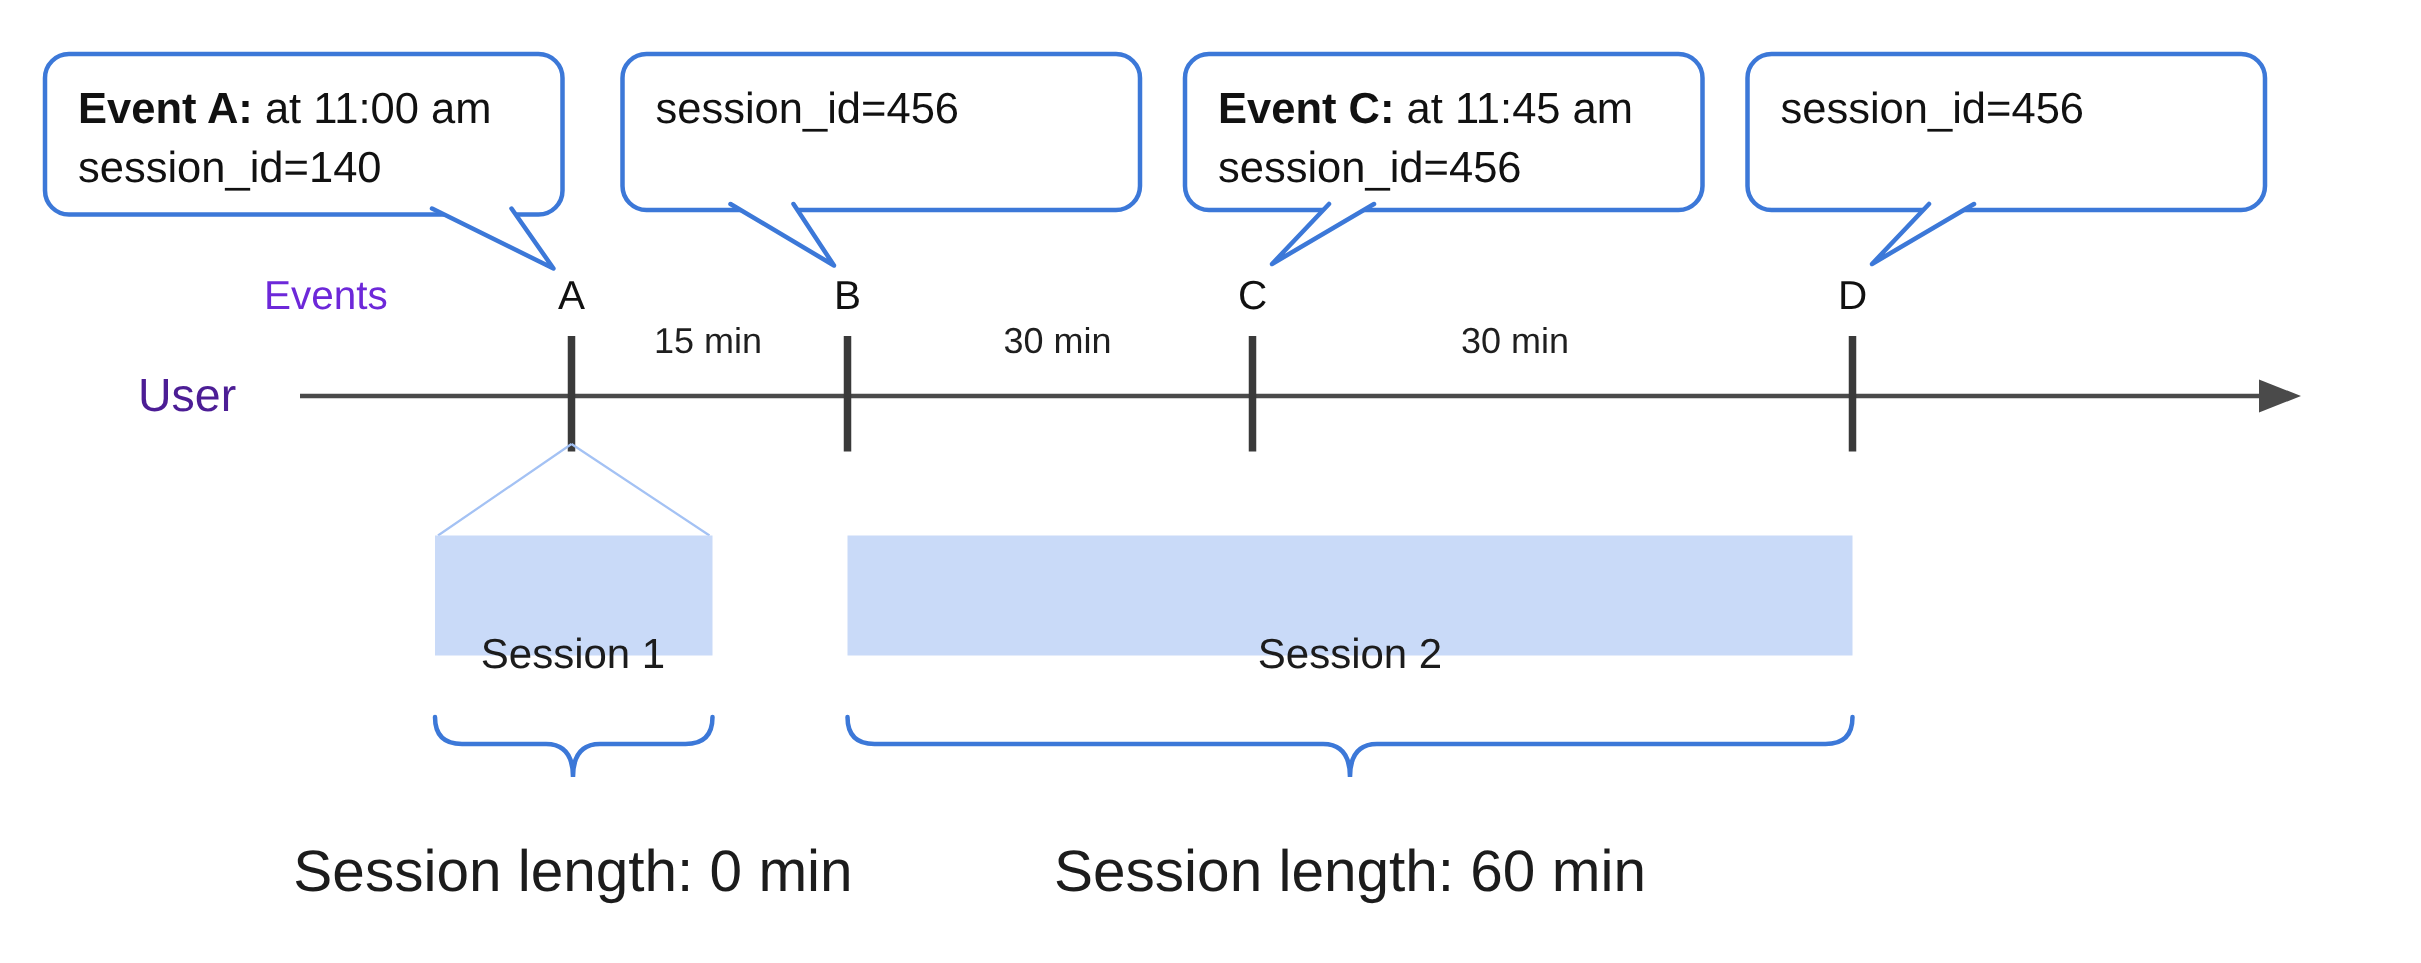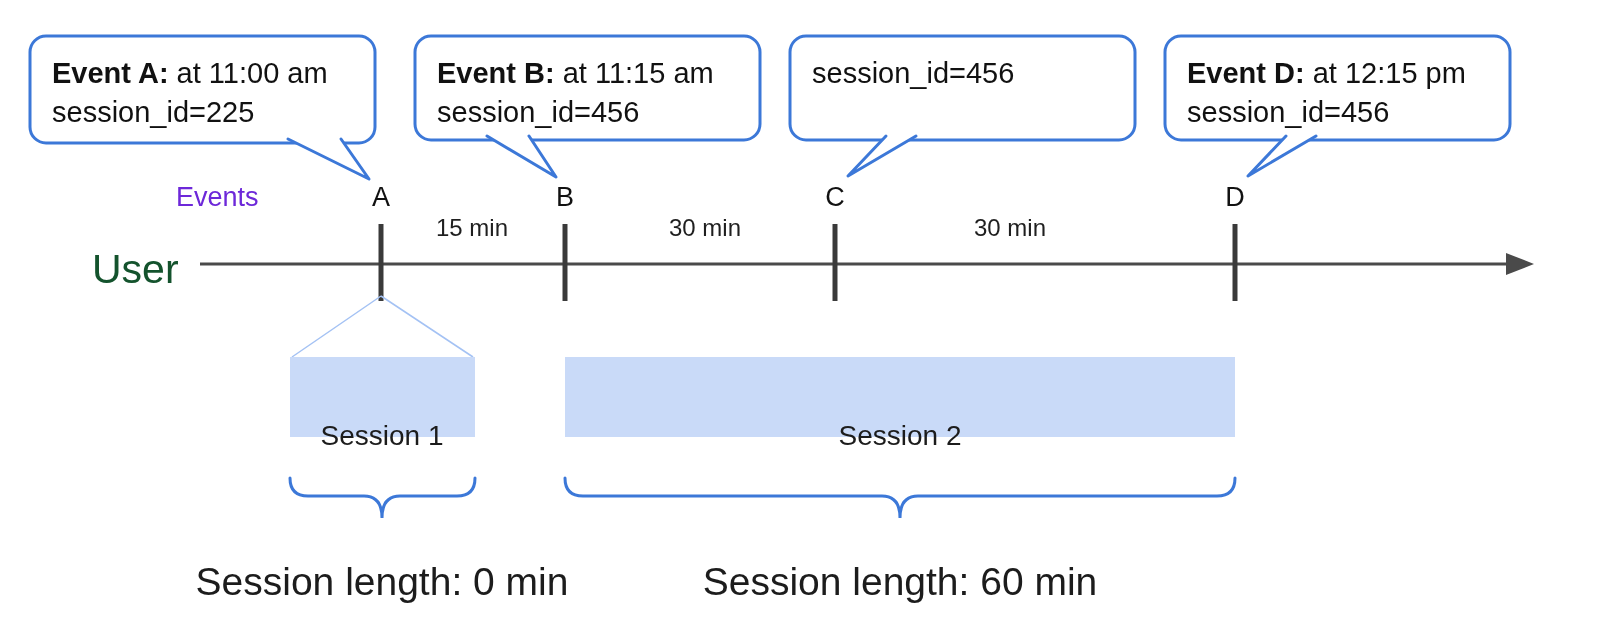--- a/index.html
+++ b/index.html
@@ -9,21 +9,21 @@
     background:#ffffff;
     font-family:"Liberation Sans", sans-serif;
     color:#1a1a1a;
     overflow:hidden;
   }
   #shapes{position:absolute;left:0;top:0;width:1614px;height:642px;}
   .abs{position:absolute;white-space:nowrap;}
   .center{transform:translateX(-50%);text-align:center;}
   .bubble-text{font-size:29px;line-height:39px;color:#111;}
   .bubble-text .b{font-weight:bold;}
-  .user-label{font-size:41px;color:#14532d;}
+  .user-label{font-size:31px;color:#4c1d95;}
   .events-label{font-size:27px;color:#6d28d9;}
   .marker{font-size:27px;color:#111;}
   .interval{font-size:24px;color:#1f1f1f;}
   .session-label{font-size:28px;color:#1c1c1c;margin-top:38px;}
   .length-label{font-size:39px;color:#1c1c1c;}
 </style>
 </head>
 <body>
 
 <div id="stage">
@@ -54,34 +54,33 @@
 
     <rect x="790" y="36" width="345" height="104" rx="16" fill="#ffffff" stroke="#3c78d8" stroke-width="3"></rect>
     <path d="M 916 136 L 848 176 L 886 136" fill="#ffffff" stroke="#3c78d8" stroke-width="3" stroke-linecap="round" stroke-linejoin="round"></path>
 
     <rect x="1165" y="36" width="345" height="104" rx="16" fill="#ffffff" stroke="#3c78d8" stroke-width="3"></rect>
     <path d="M 1316 136 L 1248 176 L 1286 136" fill="#ffffff" stroke="#3c78d8" stroke-width="3" stroke-linecap="round" stroke-linejoin="round"></path>
   </svg>
 
   <div class="abs bubble-text" style="left:52px;top:54px;">
     <div><span class="b">Event A:</span><span> at 11:00 am</span></div>
-    <div>session_id=225</div>
+    <div>session_id=140</div>
   </div>
 
   <div class="abs bubble-text" style="left:437px;top:54px;">
-    <div><span class="b">Event B:</span><span> at 11:15 am</span></div>
     <div>session_id=456</div>
   </div>
 
   <div class="abs bubble-text" style="left:812px;top:54px;">
+    <div><span class="b">Event C:</span><span> at 11:45 am</span></div>
     <div>session_id=456</div>
   </div>
 
   <div class="abs bubble-text" style="left:1187px;top:54px;">
-    <div><span class="b">Event D:</span><span> at 12:15 pm</span></div>
     <div>session_id=456</div>
   </div>
 
   <div class="abs events-label" style="left:176px;top:182px;">Events</div>
   <div class="abs user-label" style="left:92px;top:246px;">User</div>
 
   <div class="abs marker center" style="left:381px;top:182px;">A</div>
   <div class="abs marker center" style="left:565px;top:182px;">B</div>
   <div class="abs marker center" style="left:835px;top:182px;">C</div>
   <div class="abs marker center" style="left:1235px;top:182px;">D</div>

